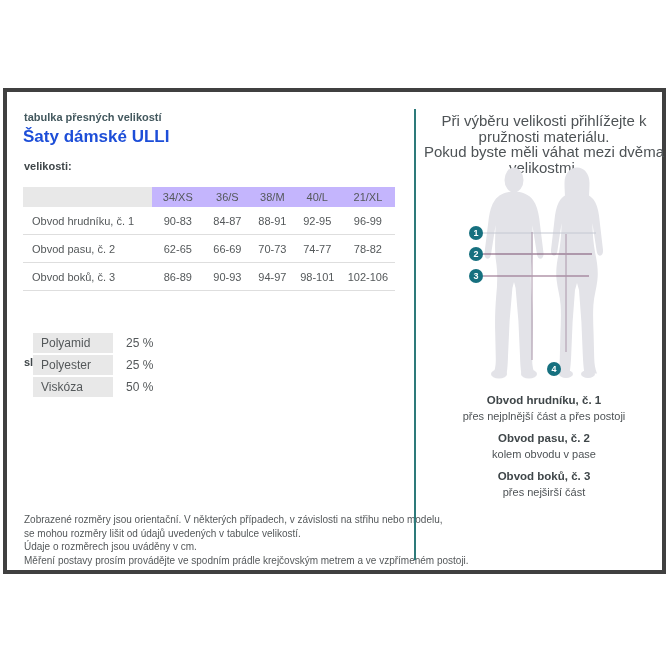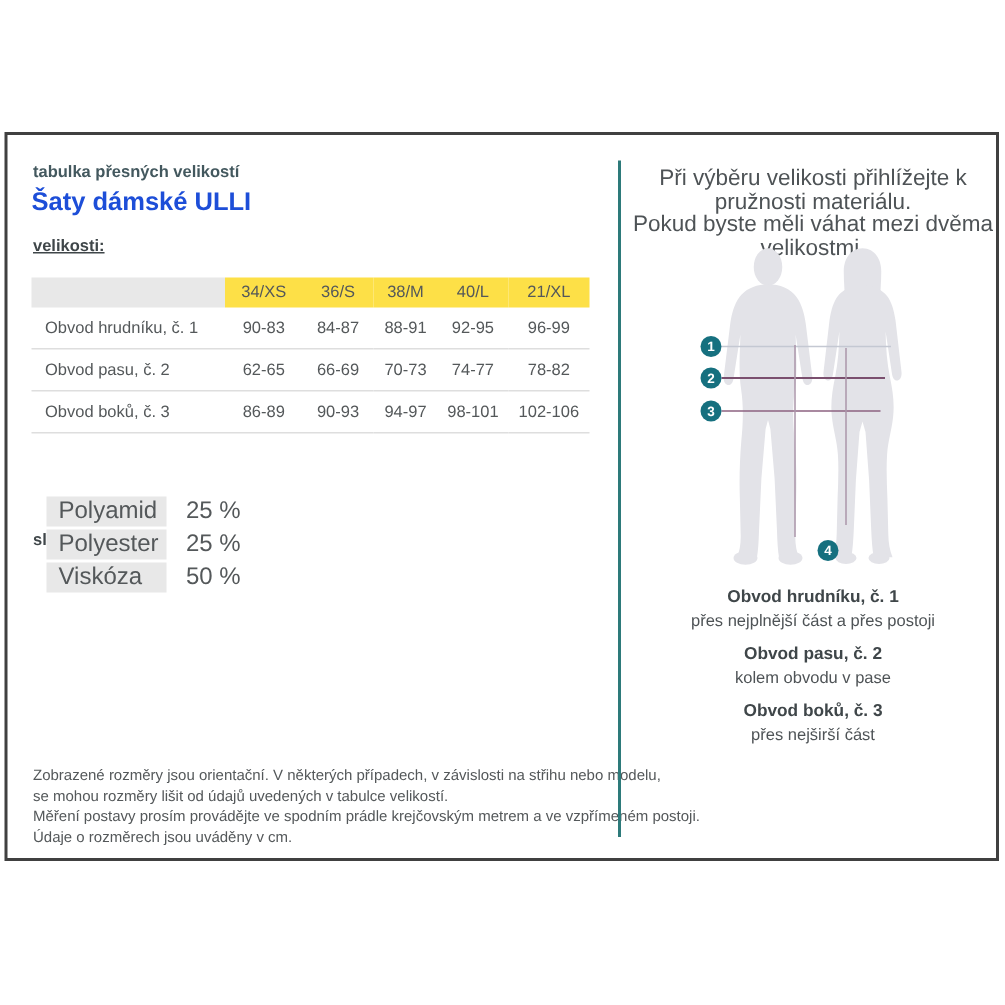--- a/index.html
+++ b/index.html
@@ -2,38 +2,38 @@
 <html><head>
 <meta charset="utf-8">
 <style>
   html,body { margin:0; padding:0; background:#fff; }
   .canvas {
     position:relative; width:670px; height:670px; background:#ffffff;
     font-family:"Liberation Sans", sans-serif; overflow:hidden;
   }
   .frame {
     position:absolute; left:3px; top:88px; width:663px; height:486px;
-    border:2px solid #404040; box-sizing:border-box; background:#fff;
+    border:4px solid #404040; box-sizing:border-box; background:#fff;
   }
   
   .h-small { position:absolute; left:17px; top:19px; font-size:11px; font-weight:700; color:#43585e; }
   .h-main  { position:absolute; left:16px; top:35px; font-size:17px; font-weight:700; color:#1d4ed8; }
   .sec-label { position:absolute; font-size:11px; font-weight:700; color:#3f4649; }
-  .sec-velikosti { left:17px; top:68px;text-decoration:underline; }
+  .sec-velikosti { left:17px; top:68px; }
   .sec-slozeni  { left:17px; top:232px;margin-top:32px; }
   .size-table {
     position:absolute; left:16px; top:95px; width:372px;
     border-collapse:collapse; table-layout:fixed;
     font-size:11px; color:#54585a;
   }
-  .size-table th { background:#fde047; font-weight:400; height:20px; padding:0; text-align:center; }
+  .size-table th { background:#c4b5fd; font-weight:400; height:20px; padding:0; text-align:center; }
   .size-table th.lbl { background:#e8e8e8; }
   .size-table td { height:27px; border-bottom:1px solid #dedede; padding:0; text-align:center; }
   .size-table td.lbl { text-align:left; padding-left:9px; }
-  .comp { position:absolute; left:16px; top:241px; font-size:16px; color:#54585a;padding-left:10px; }
+  .comp { position:absolute; left:16px; top:241px; font-size:12px; color:#54585a;padding-left:10px; }
   .comp-row { display:flex; align-items:center; margin-bottom:2px; }
   .comp-mat { width:80px; height:20px; line-height:20px; background:#e8e8e8; padding-left:8px; box-sizing:border-box; }
   .comp-pct { margin-left:13px; line-height:20px; }
   .disclaimer { position:absolute; left:17px; top:421px; font-size:10px; line-height:13.5px; color:#54585a; }
   
   .divider { position:absolute; left:407px; top:17px; width:2px; height:451px; background:#2d7a7a; }
   
   .right-panel { position:absolute; left:408px; top:0; width:258px; height:482px; }
   .intro { position:absolute; top:21px; left:0; width:100%; text-align:center;
            font-size:15px; line-height:15.5px; color:#4e5356; }
@@ -115,22 +115,22 @@
       </div>
       <div class="comp-row">
         <div class="comp-mat">Viskóza</div>
         <div class="comp-pct">50 %</div>
       </div>
     </div>
 
     <div class="disclaimer">
       <div>Zobrazené rozměry jsou orientační. V některých případech, v závislosti na střihu nebo modelu,</div>
       <div>se mohou rozměry lišit od údajů uvedených v tabulce velikostí.</div>
+      <div>Údaje o rozměrech jsou uváděny v cm.</div>
       <div>Měření postavy prosím provádějte ve spodním prádle krejčovským metrem a ve vzpřímeném postoji.</div>
-      <div>Údaje o rozměrech jsou uváděny v cm.</div>
     </div>
 
     <div class="divider"></div>
 
     <div class="right-panel">
       <div class="intro">
         <div>Při výběru velikosti přihlížejte k pružnosti materiálu.</div>
         <div>Pokud byste měli váhat mezi dvěma velikostmi,</div>
       </div>
 

